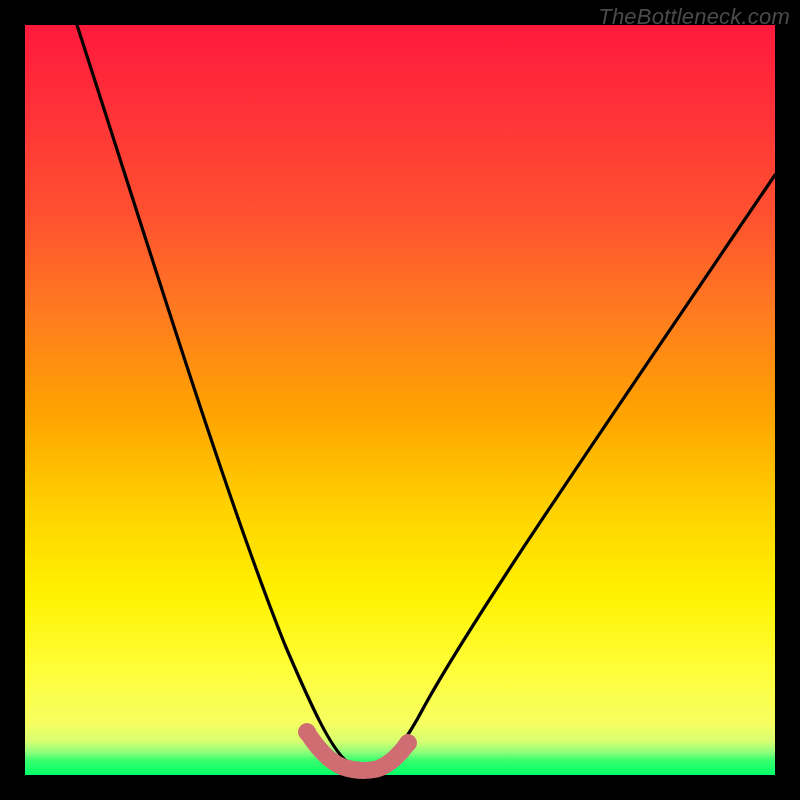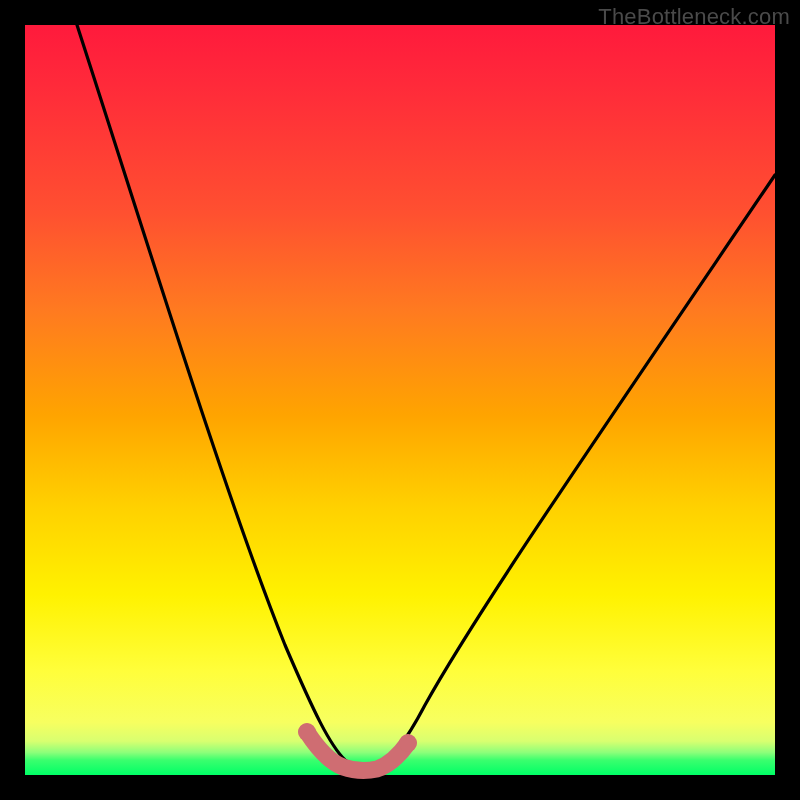--- a/index.html
+++ b/index.html
@@ -45,20 +45,21 @@
   }
   .watermark {
     position: absolute;
     top: 4px;
     right: 10px;
     color: #4a4a4a;
     font-size: 22px;
     font-weight: 500;
     letter-spacing: 0.2px;
     user-select: none;
+    font-style: italic;
   }
   svg.curve {
     position: absolute;
     left: 0;
     top: 0;
     width: 750px;
     height: 750px;
     overflow: visible;
   }
 </style>

